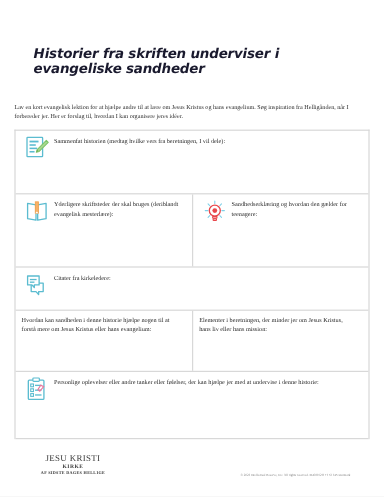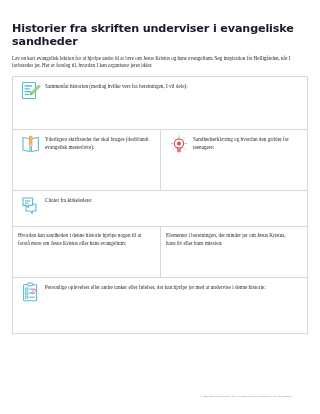--- a/index.html
+++ b/index.html
@@ -32,22 +32,23 @@
   }
 
   
   .title {
     font-family: "DejaVu Sans", sans-serif;
     font-weight: bold;
     font-size: 11.2px;
     line-height: 13px;
     color: #1a1a2e;
     letter-spacing: -0.15px;
-    margin: 0;
+    margin: 16px;
     padding: 22px 0 0 0;
+    font-style: italic;
   }
 
   .intro {
     font-family: "Liberation Serif", serif;
     font-size: 5.1px;
     line-height: 7.2px;
     color: #2b2b2b;
     margin: 0;
     padding: 7px 16px 0 0;
     text-align: left;
@@ -263,17 +264,22 @@
               <path d="M10.6 10.6 L13.0 7.0 L15.4 8.2 L12.2 12.0 Z" fill="none" stroke="#e87aa0" stroke-width="1.0" stroke-linejoin="round"></path>
             </svg>
           </span>
           <span class="cell-label">Personlige oplevelser eller andre tanker eller følelser, der kan hjælpe jer med at undervise i denne historie:</span>
         </div>
       </div>
 
     </div>
 
     <div class="footer">
+      <div class="logo">
+        <div class="logo-l1">JESU KRISTI</div>
+        <div class="logo-l2">KIRKE</div>
+        <div class="logo-l3">AF SIDSTE DAGES HELLIGE</div>
+      </div>
       <div class="copyright">© 2023 Intellectual Reserve, Inc. All rights reserved. PD60012117 172 145 Denmark</div>
     </div>
 
   </div>
 </div>
 
 </body></html>

